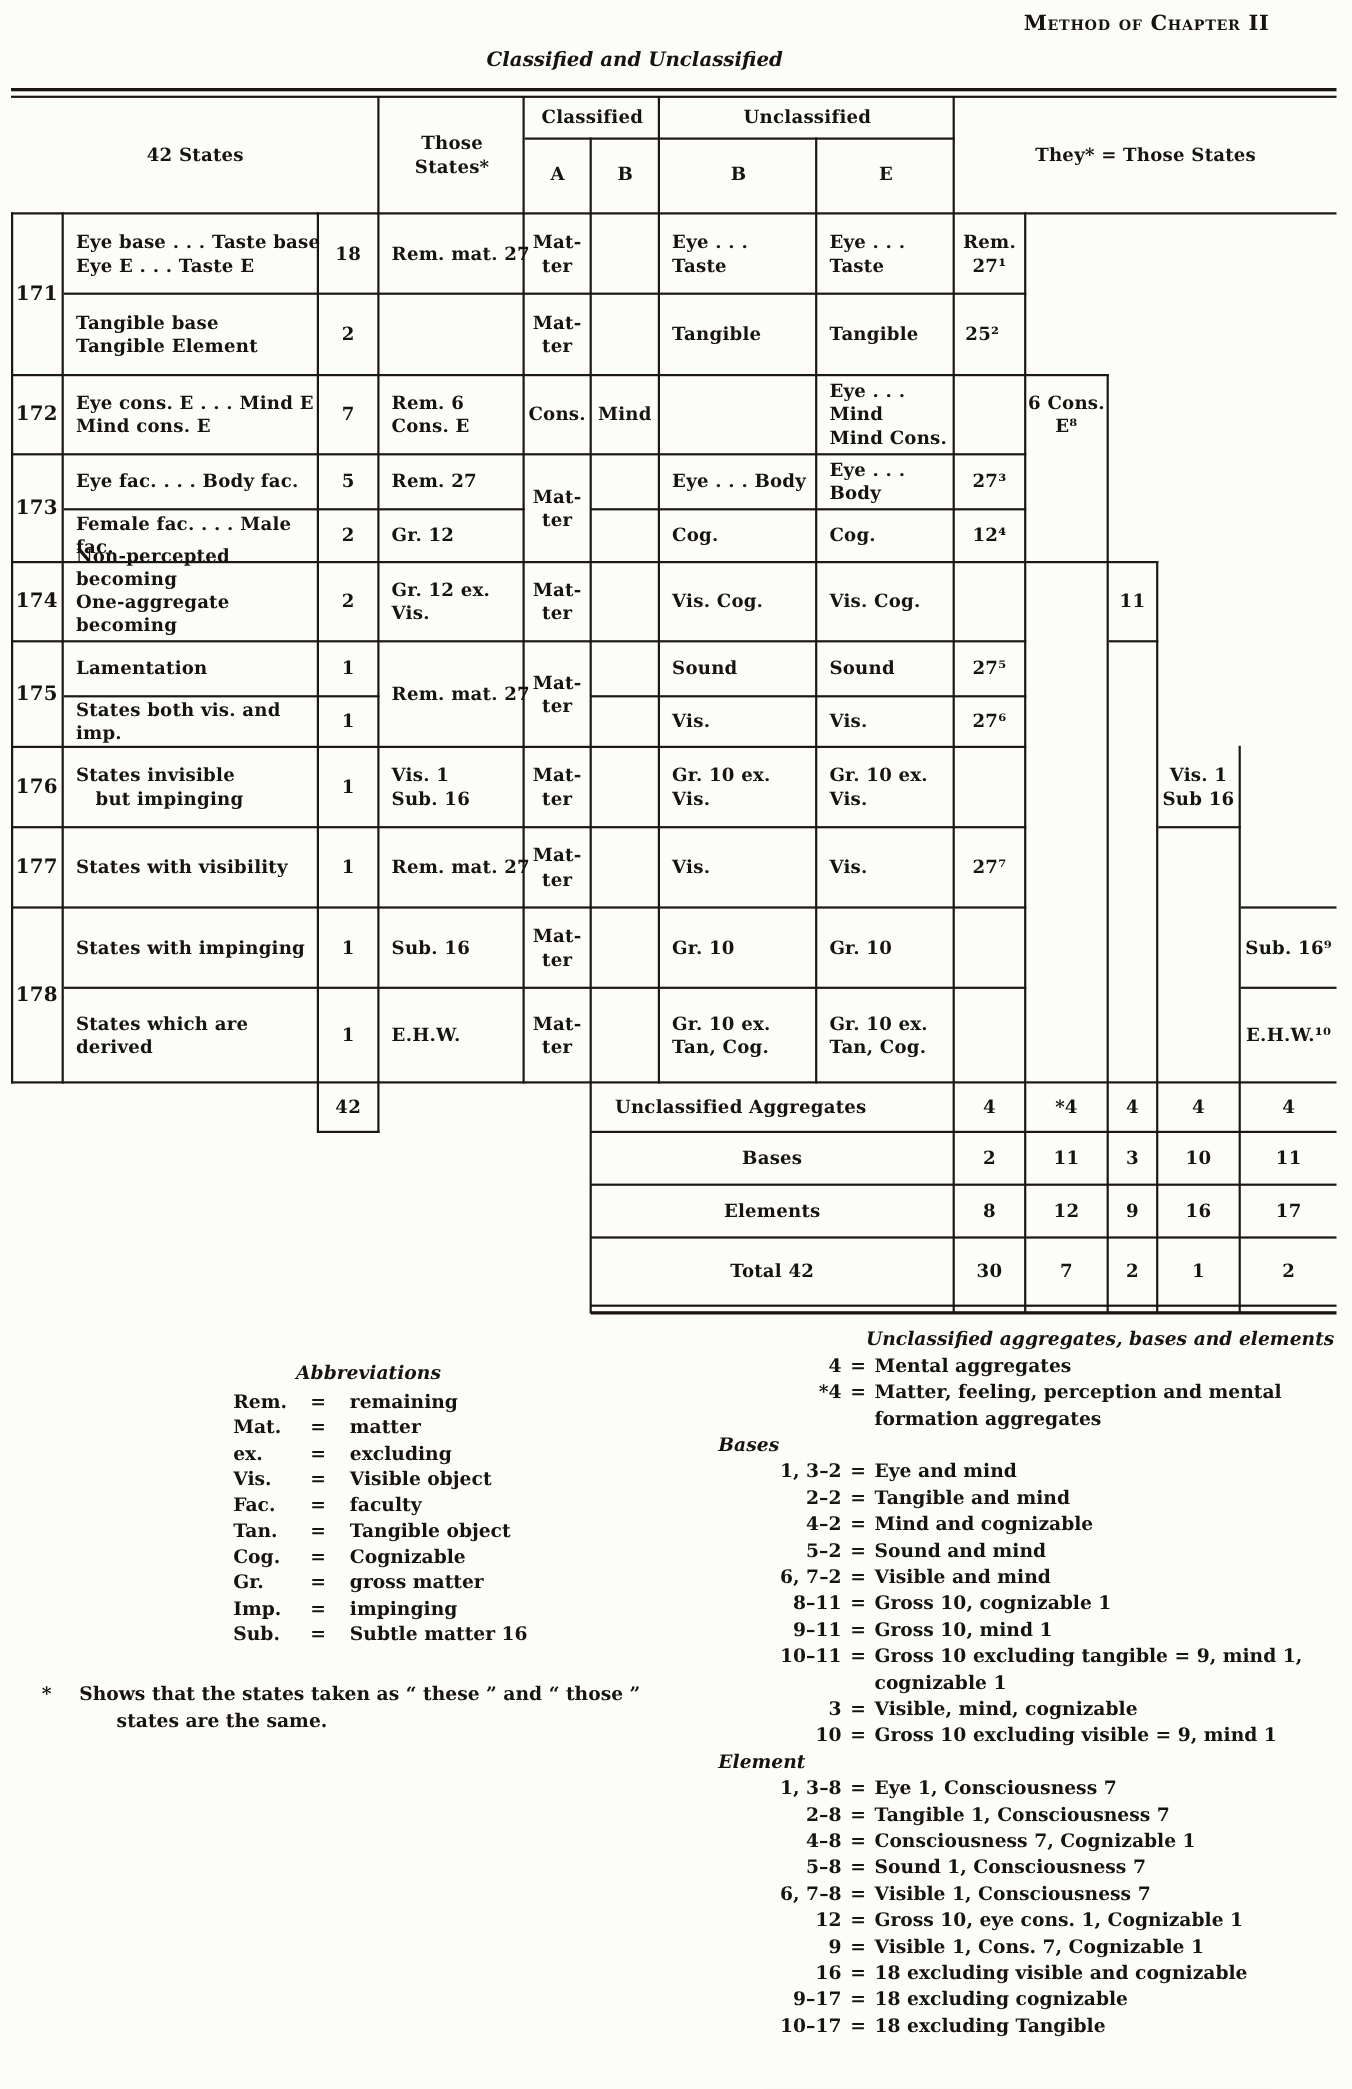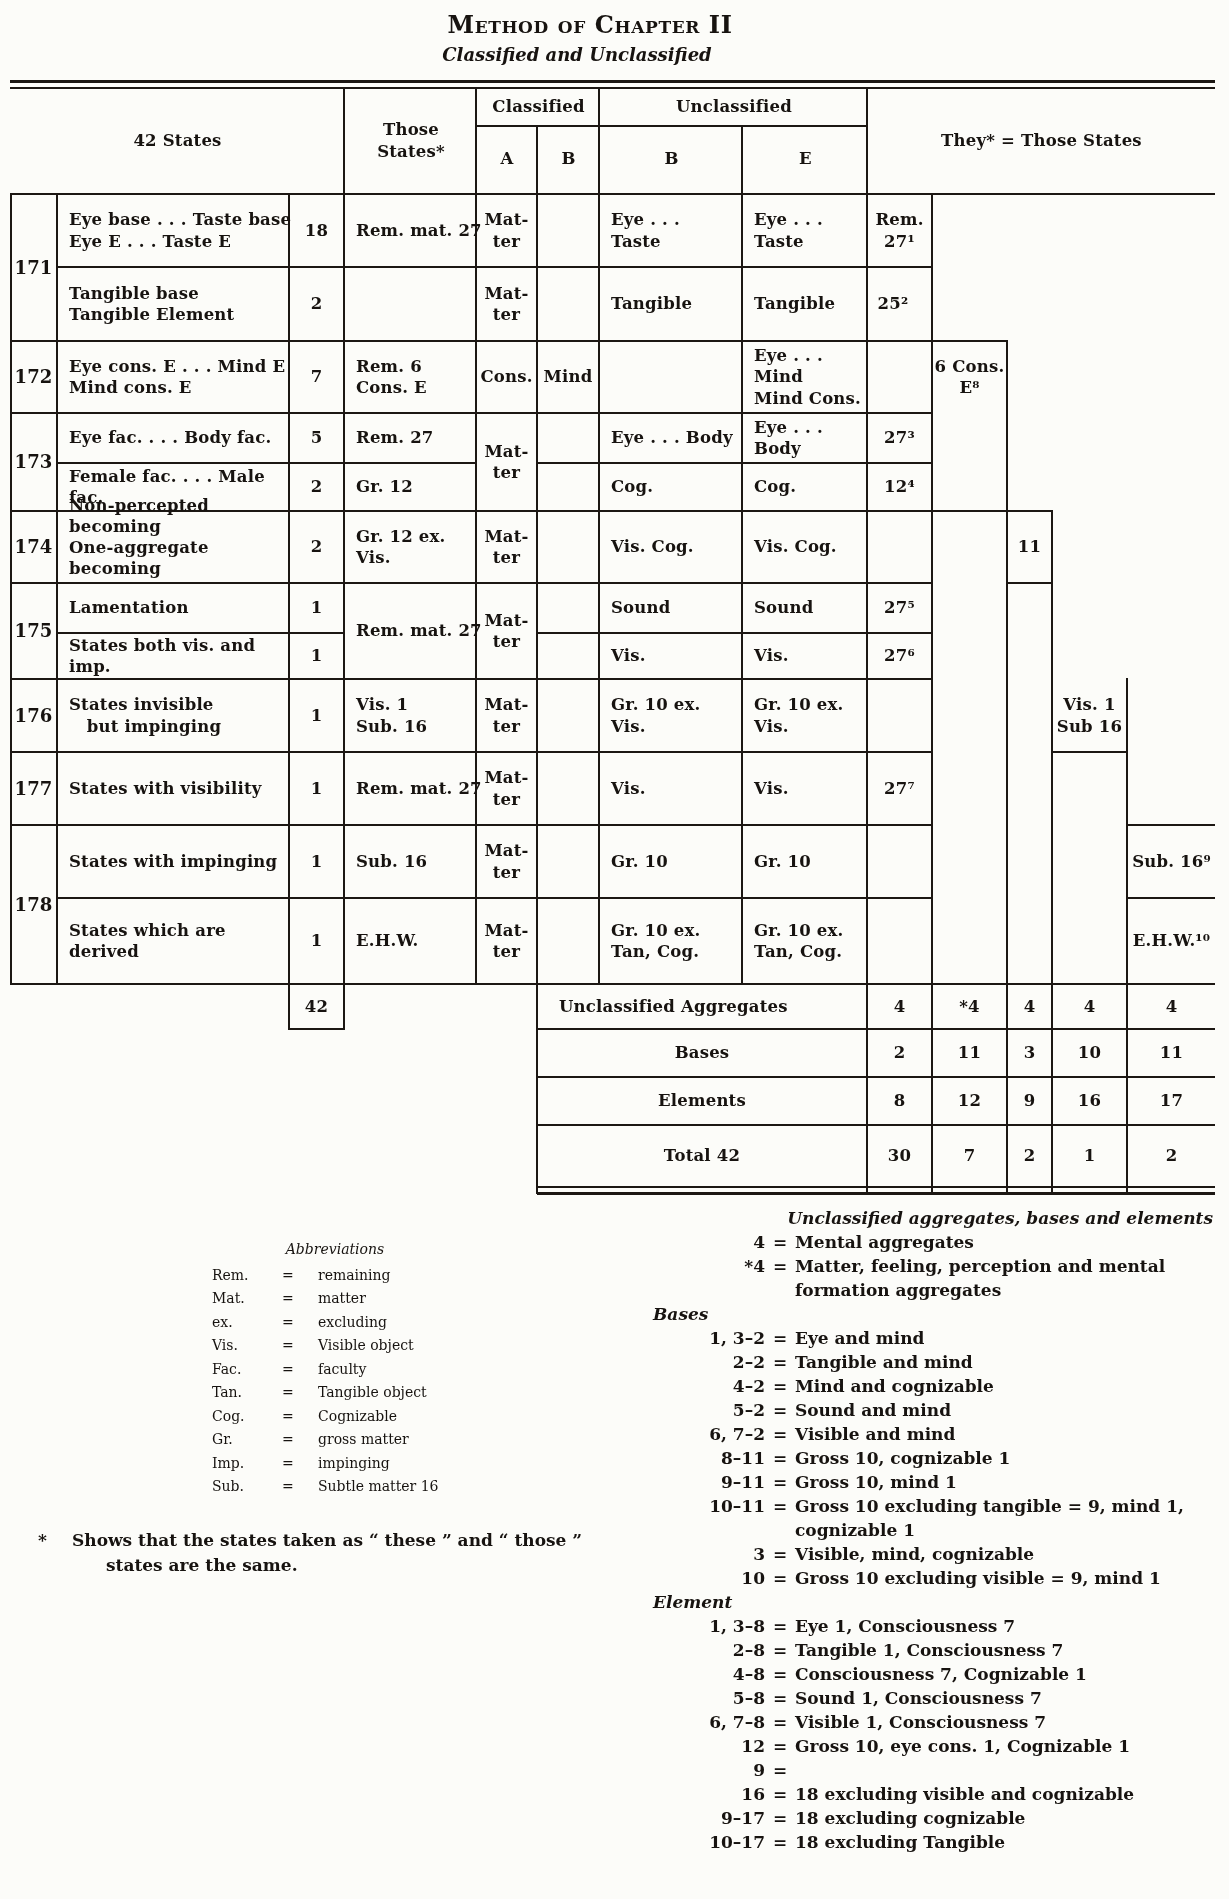--- a/index.html
+++ b/index.html
@@ -3,25 +3,25 @@
 <meta charset="utf-8">
 <style>
   html,body{margin:0;padding:0;background:#e8e8e4;}
   .page{position:relative;width:1229px;height:1899px;background:#fcfcf9;color:#171310;
         font-family:"DejaVu Serif", serif;overflow:hidden;}
   .ln{position:absolute;background:#1c1713;}
   .c{position:absolute;display:flex;align-items:center;justify-content:center;text-align:center;
      white-space:pre-line;font-weight:700;font-size:16.5px;line-height:1.28;letter-spacing:.2px;}
   .cl{justify-content:flex-start;text-align:left;padding-left:9px;}
   .num{font-size:18px;}
-  .title{position:absolute;left:13px;top:10px;width:1154px;text-align:center;
-         font-variant:small-caps;font-weight:700;font-size:24px;letter-spacing:.6px;}
+  .title{position:absolute;left:0;top:10px;width:1154px;text-align:right;
+         font-variant:small-caps;font-weight:700;font-size:19px;letter-spacing:.6px;}
   .subtitle{position:absolute;left:0;top:44px;width:1154px;text-align:center;
             font-style:italic;font-weight:700;font-size:18px;}
-  .abbr{position:absolute;left:150px;top:1238px;width:370px;font-weight:400;font-size:14px;line-height:23.5px;}
+  .abbr{position:absolute;left:150px;top:1238px;width:370px;font-weight:700;font-size:17px;line-height:23.5px;}
   .abbr-h{text-align:center;font-style:italic;margin-bottom:2px;}
   .arow{display:flex;}
   .ak{width:70px;padding-left:62px;}
   .aeq{width:36px;text-align:left;}
   .av{flex:1;}
   .fnote{position:absolute;left:38px;top:1528px;width:560px;font-weight:700;font-size:17px;line-height:25px;display:flex;}
   .fmark{width:34px;}
   .legend{position:absolute;left:625px;top:1206px;width:588px;font-weight:700;font-size:17px;line-height:24px;}
   .lg-h{text-align:right;font-style:italic;}
   .lg-t{font-style:italic;padding-left:28px;}
@@ -437,20 +437,21 @@
 
         <div class="lrow">
           <span class="lk">12</span>
           <span class="leq">=</span>
           <span class="lv">Gross 10, eye cons. 1, Cognizable 1</span>
         </div>
 
         <div class="lrow">
           <span class="lk">9</span>
           <span class="leq">=</span>
+          <span class="lv">Visible 1, Cons. 7, Cognizable 1</span>
         </div>
 
         <div class="lrow">
           <span class="lk">16</span>
           <span class="leq">=</span>
           <span class="lv">18 excluding visible and cognizable</span>
         </div>
 
         <div class="lrow">
           <span class="lk">9–17</span>

